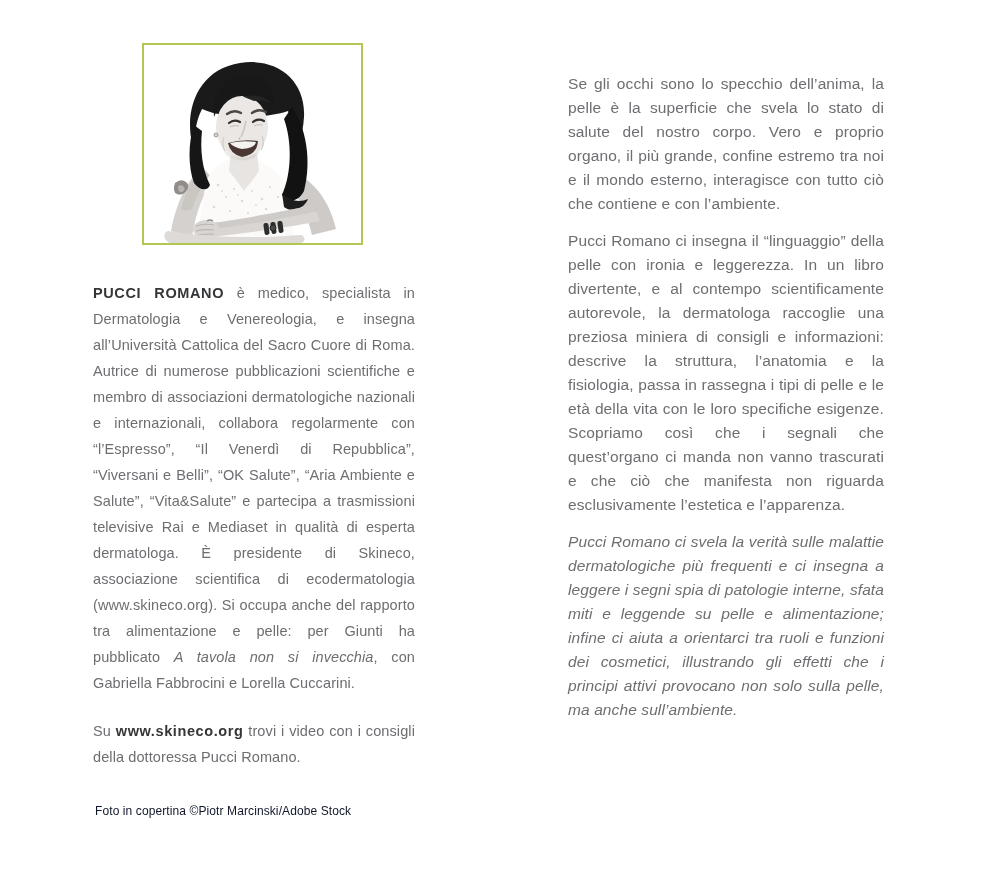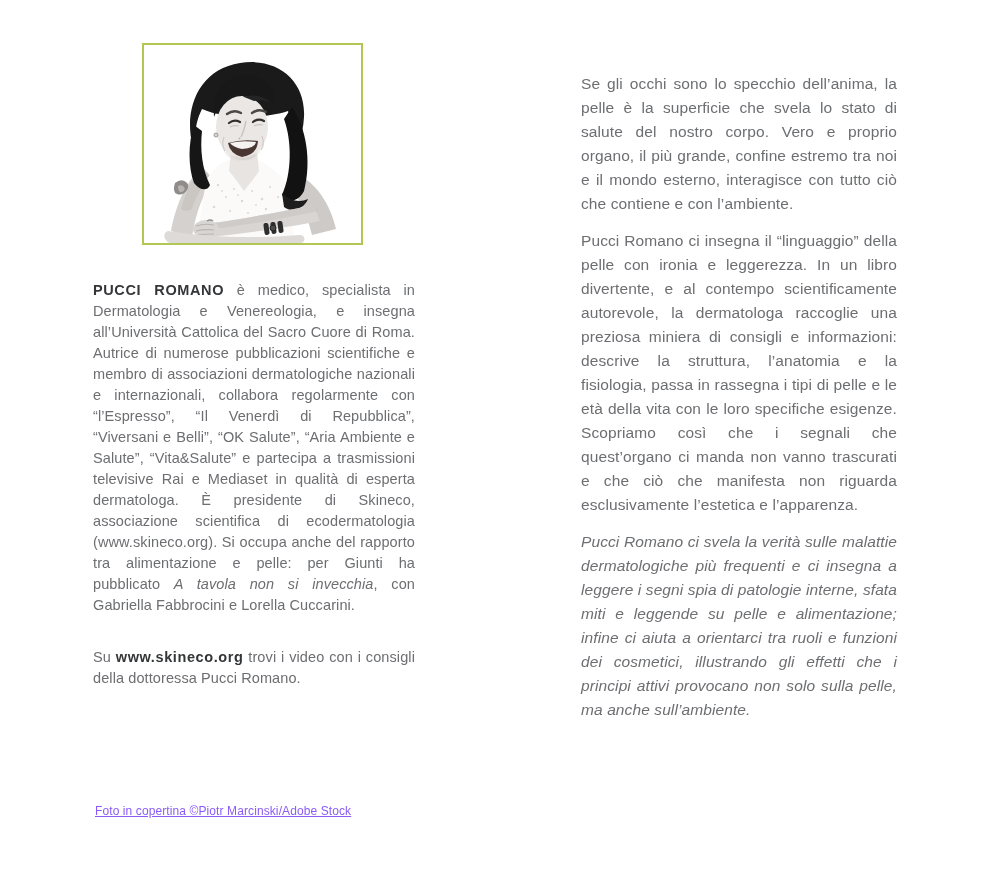--- a/index.html
+++ b/index.html
@@ -22,52 +22,51 @@
   }
   .photo-frame svg { display: block; width: 100%; height: 100%; }
 
   .left-col {
     position: absolute;
     left: 93px;
     top: 280px;
     width: 322px;
     color: #6d6e71;
     font-size: 14.5px;
-    line-height: 21px;
+    line-height: 26px;
     letter-spacing: 0.1px;
     text-align: justify;
   }
   .left-col p { margin: 0; }
-  .left-col .website-note { margin-top: 31px; }
+  .left-col .website-note { margin-top: 22px; }
 
   .right-col {
     position: absolute;
-    left: 581px;
+    left: 568px;
     top: 72px;
     width: 316px;
     color: #6d6e71;
     font-size: 15.5px;
     line-height: 24px;
     letter-spacing: 0.1px;
     text-align: justify;
   }
   .right-col p { margin: 0 0 13px 0; }
   .right-col p:last-child { margin-bottom: 0; font-style: italic; }
 
   .seg-bold { font-weight: bold; color: #353638; letter-spacing: 0.6px; }
   .seg-italic { font-style: italic; }
 
   .credit {
     position: absolute;
     left: 95px;
     top: 804px;
     font-size: 12px;
-    color: #8b5cf6;
+    color: #0f172a;
     letter-spacing: 0.1px;
-    text-decoration: underline;
   }
 </style>
 </head>
 <body>
 
 <div class="page">
 
   <div class="photo-frame">
     <svg viewBox="0 0 217 198" aria-hidden="true">
       <rect x="0" y="0" width="217" height="198" fill="#ffffff"></rect>

